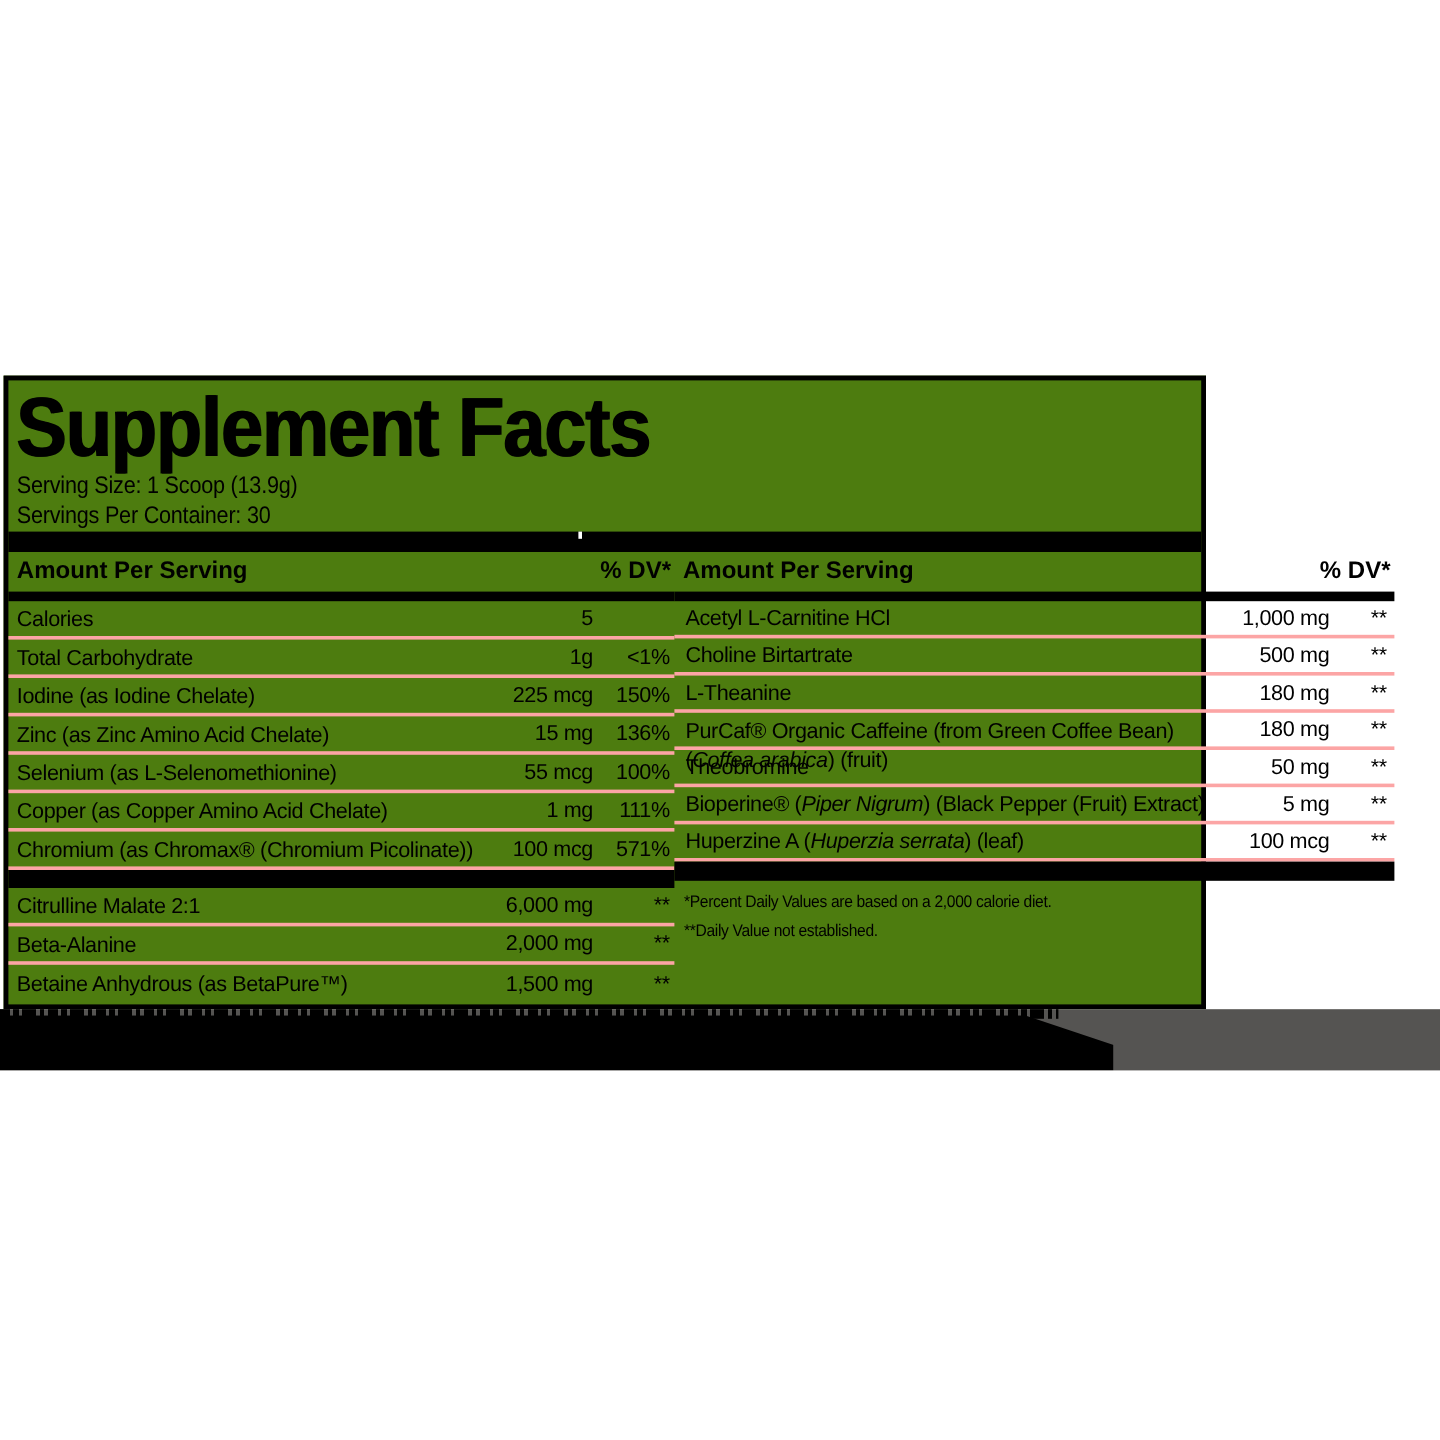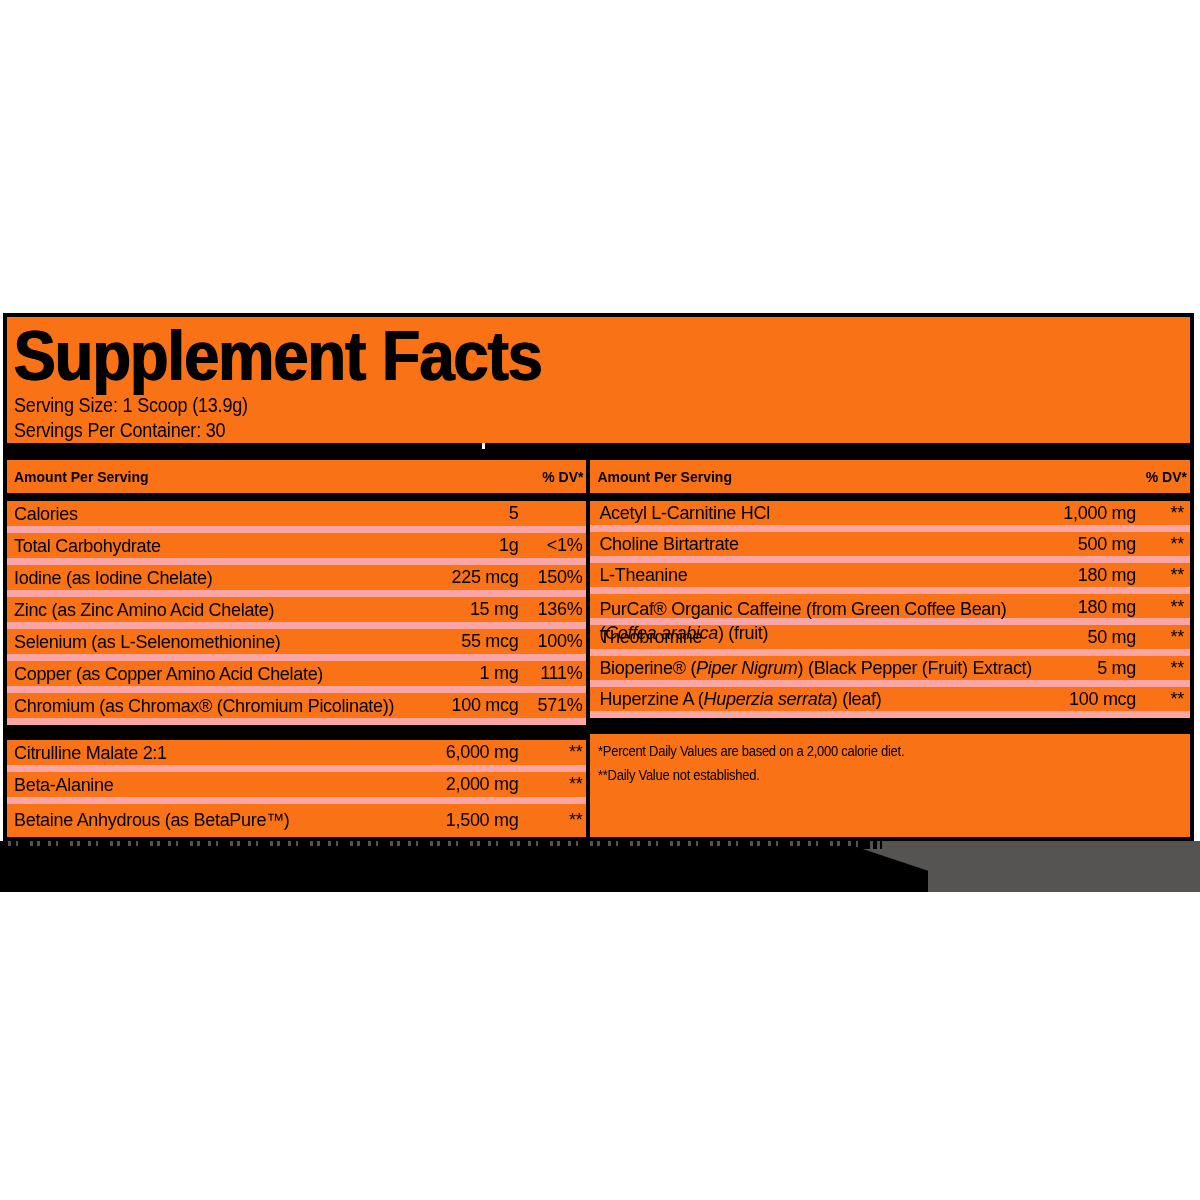--- a/index.html
+++ b/index.html
@@ -2,22 +2,22 @@
 <html><head>
 <meta charset="utf-8">
 <style>
   html,body{margin:0;padding:0;}
   body{
     width:1200px;height:1200px;position:relative;background:#ffffff;
     font-family:"Liberation Sans","DejaVu Sans",sans-serif;color:#000;
     overflow:hidden;
   }
   .label{
-    position:absolute;left:3px;top:313px;width:1191px;height:528px;
-    border:4px solid #000;background:#f97316;box-sizing:border-box;
+    position:absolute;left:3px;top:313px;width:1002px;height:528px;
+    border:4px solid #000;background:#4d7c0f;box-sizing:border-box;
   }
   .title{
     position:absolute;left:6px;top:2px;
     font-size:70px;font-weight:bold;letter-spacing:-1px;line-height:74px;
     transform:scaleX(0.90);transform-origin:0 0;
     text-shadow:1.6px 0 0 #000;white-space:nowrap;
   }
   .sline{
     position:absolute;left:7px;font-size:20px;line-height:24px;white-space:nowrap;
   }
@@ -25,28 +25,28 @@
   .s1{top:76px;} .s2{top:101px;}
   .bar1{position:absolute;left:0;top:126px;width:100%;height:17px;background:#000;}
   .bar1 .notch{position:absolute;left:475px;top:0;width:3px;height:6px;background:#fff;}
   .cols{position:absolute;left:0;top:143px;right:0;bottom:0;display:flex;}
   .col{box-sizing:border-box;position:relative;}
   .col.left{width:585px;}
   .divider{width:4px;background:#000;}
   .col.right{flex:1;}
   .hdr{
     display:flex;align-items:center;justify-content:space-between;
-    height:33px;padding:0 3px 0 7px;font-size:14px;font-weight:bold;
+    height:33px;padding:0 3px 0 7px;font-size:20px;font-weight:bold;
     border-bottom:8px solid #000;box-sizing:content-box;
   }
   .hdr .aps{white-space:nowrap;}
   .hdr .dvh{white-space:nowrap;}
   .row{
     display:flex;align-items:center;height:32px;box-sizing:border-box;
-    border-bottom:7px solid #fca5a5;padding:0 4px 0 7px;
+    border-bottom:3px solid #fca5a5;padding:0 4px 0 7px;
     font-size:18px;letter-spacing:-0.3px;
   }
   .col.right .row{height:31px;padding-left:9px;padding-right:6px;}
   .row .nm{flex:1;white-space:nowrap;line-height:22px;}
   .row .amt{width:100px;text-align:right;white-space:nowrap;}
   .row .dvv{width:64px;text-align:right;white-space:nowrap;font-weight:normal;}
   .col.right .row .amt{width:104px;}
   .col.right .row .dvv{width:48px;}
   .row.tall{height:54px;align-items:flex-start;padding-top:3px;}
   .row.tall .nm{white-space:normal;line-height:24px;}

